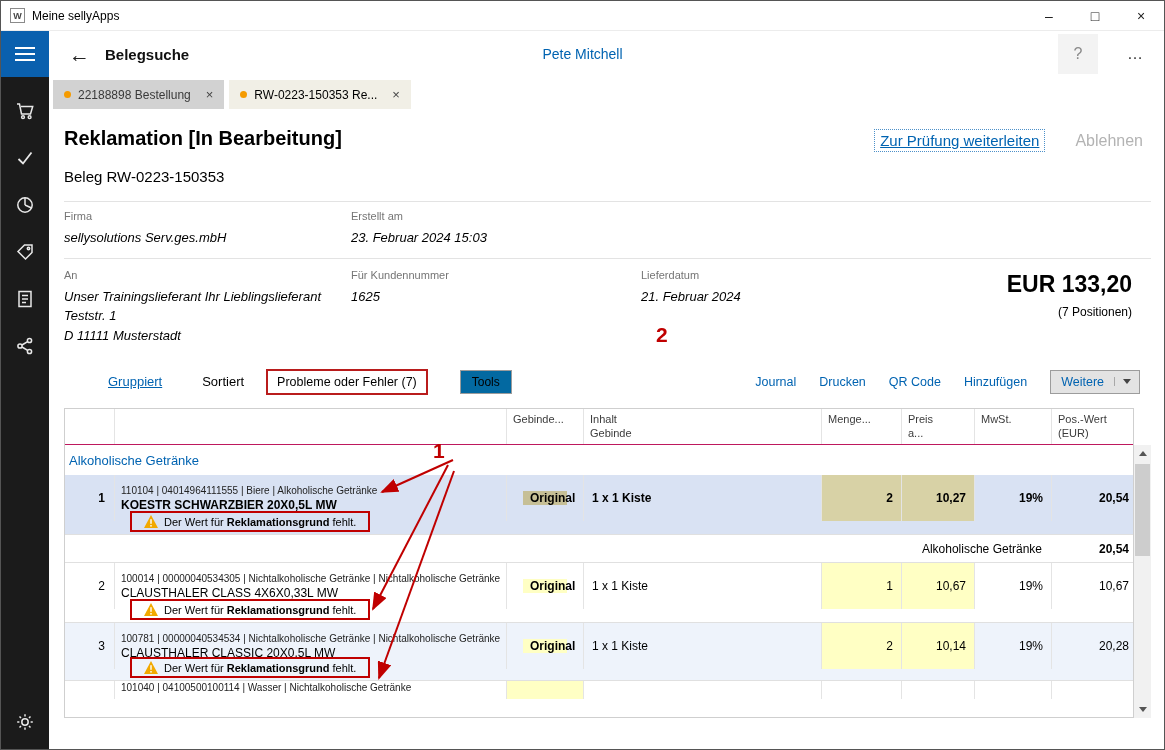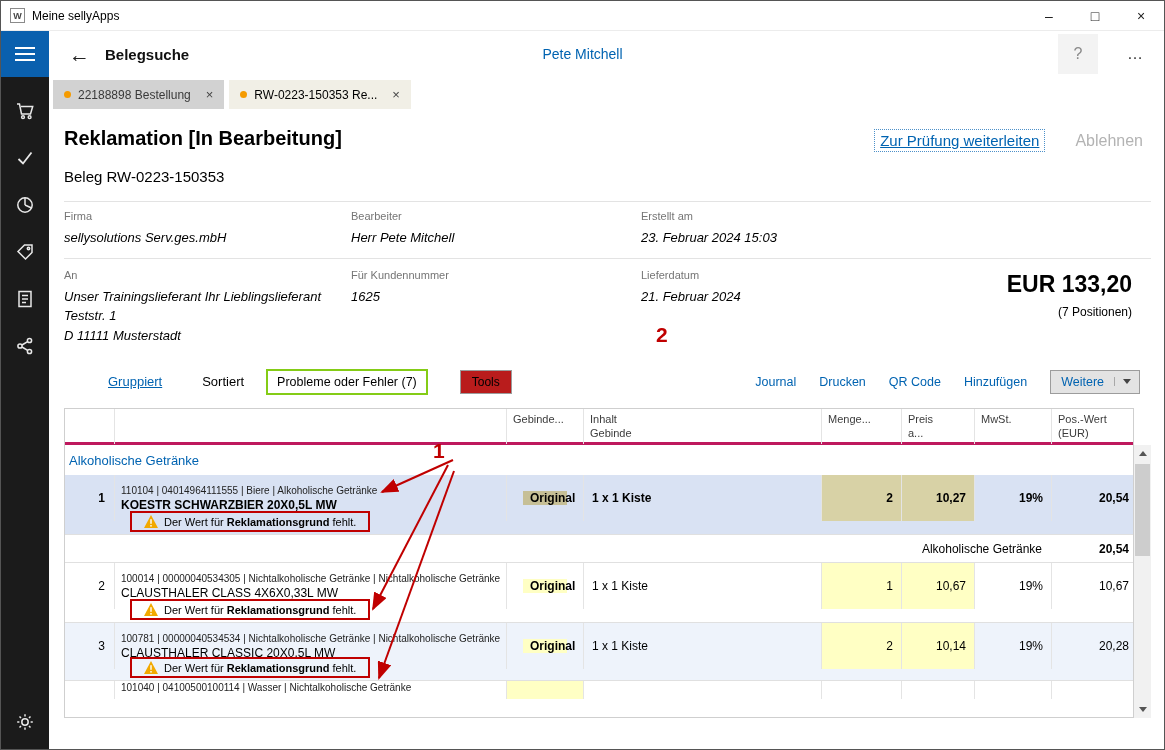--- a/index.html
+++ b/index.html
@@ -64,37 +64,37 @@
   .total-positions { font-size:12px; margin-top:7px; }
 
   
   .toolbar { display:flex; align-items:center; margin-top:15px; height:27px; padding-right:11px; }
   .search-box { width:246px; height:25px; border:1px solid #8f8f8f; display:flex; align-items:center; padding:0 6px; background:#fff; }
   .search-box input { border:none; outline:none; flex:1; font-size:12px; font-family:"Liberation Sans",sans-serif; }
   .search-box input::placeholder { color:#8c8c8c; font-style:italic; }
   .link-blue { color:#0063b1; font-size:13px; text-decoration:underline; }
   .link-gruppiert { margin-left:44px; }
   .link-sortiert { margin-left:40px; color:#000; font-size:13px; }
-  .probleme-btn { margin-left:22px; border:2px solid #84cc16; background:#fff; font-size:12.5px; color:#000; padding:4px 9px; }
-  .tools-btn { margin-left:32px; background:#b91c1c; border:1px solid #9c9c9c; font-size:12px; color:#000; padding:4px 11px; }
+  .probleme-btn { margin-left:22px; border:2px solid #b91c1c; background:#fff; font-size:12.5px; color:#000; padding:4px 9px; }
+  .tools-btn { margin-left:32px; background:#0369a1; border:1px solid #9c9c9c; font-size:12px; color:#000; padding:4px 11px; }
   .toolbar-right { margin-left:auto; display:flex; align-items:center; gap:23px; }
   .tb-link { color:#0063b1; font-size:12.5px; text-decoration:none; }
   .weitere-btn { background:#e3e3e3; border:1px solid #9c9c9c; color:#0063b1; font-size:12.5px;
                  display:flex; align-items:center; padding:4px 0 4px 10px; }
   .weitere-label { padding-right:10px; }
   .weitere-chev { border-left:1px solid #a8a8a8; padding:2px 8px; display:flex; align-items:center; }
   .chev-tri { width:0; height:0; border-left:4px solid transparent; border-right:4px solid transparent; border-top:5px solid #444; }
 
   
   .table-wrap { margin-top:13px; display:flex; }
   .grid { width:1072px; height:310px; border:1px solid #cfcfcf; overflow:hidden; background:#fff; }
   .trow { display:grid; grid-template-columns:50px 392px 77px 238px 80px 73px 77px 85px; }
   .cell { border-right:1px solid #e4e4e4; min-width:0; }
   .cell:last-child { border-right:none; }
-  .thead { height:36px; border-bottom:3px solid #be185d; }
+  .thead { height:36px; border-bottom:1px solid #be185d; }
   .thead .cell { padding:3px 6px; font-size:11px; color:#3c3c3c; line-height:1.3; }
   .group-header { height:30px; display:flex; align-items:center; padding-left:4px; color:#0063b1; font-size:13px; }
   .row-main { height:34px; }
   .row-main .cell { display:flex; align-items:center; font-size:12px; }
   .c-num { justify-content:flex-end; padding-right:9px; }
   .c-desc { flex-direction:column; align-items:flex-start !important; justify-content:center; padding:2px 6px; }
   .imeta { font-size:10px; color:#222; white-space:nowrap; }
   .iname { font-size:12px; color:#000; margin-top:2px; white-space:nowrap; }
   .c-gebinde { padding:16px; }
   .gebinde-chip { width:100%; height:100%; display:flex; align-items:center; padding-left:7px; font-weight:bold; }
@@ -234,24 +234,20 @@
           </div>
         </div>
         <div class="beleg">Beleg RW-0223-150353</div>
 
         <div class="info">
           <div class="info-row">
             <div class="f-col1">
               <div class="field-label">Firma</div>
               <div class="field-value">sellysolutions Serv.ges.mbH</div>
             </div>
-            <div class="f-col2">
-              <div class="field-label">Bearbeiter</div>
-              <div class="field-value">Herr Pete Mitchell</div>
-            </div>
             <div class="f-col3">
               <div class="field-label">Erstellt am</div>
               <div class="field-value">23. Februar 2024 15:03</div>
             </div>
           </div>
           <div class="info-row second">
             <div class="f-col1">
               <div class="field-label">An</div>
               <div class="field-value">
                 <div>Unser Trainingslieferant Ihr Lieblingslieferant</div>

